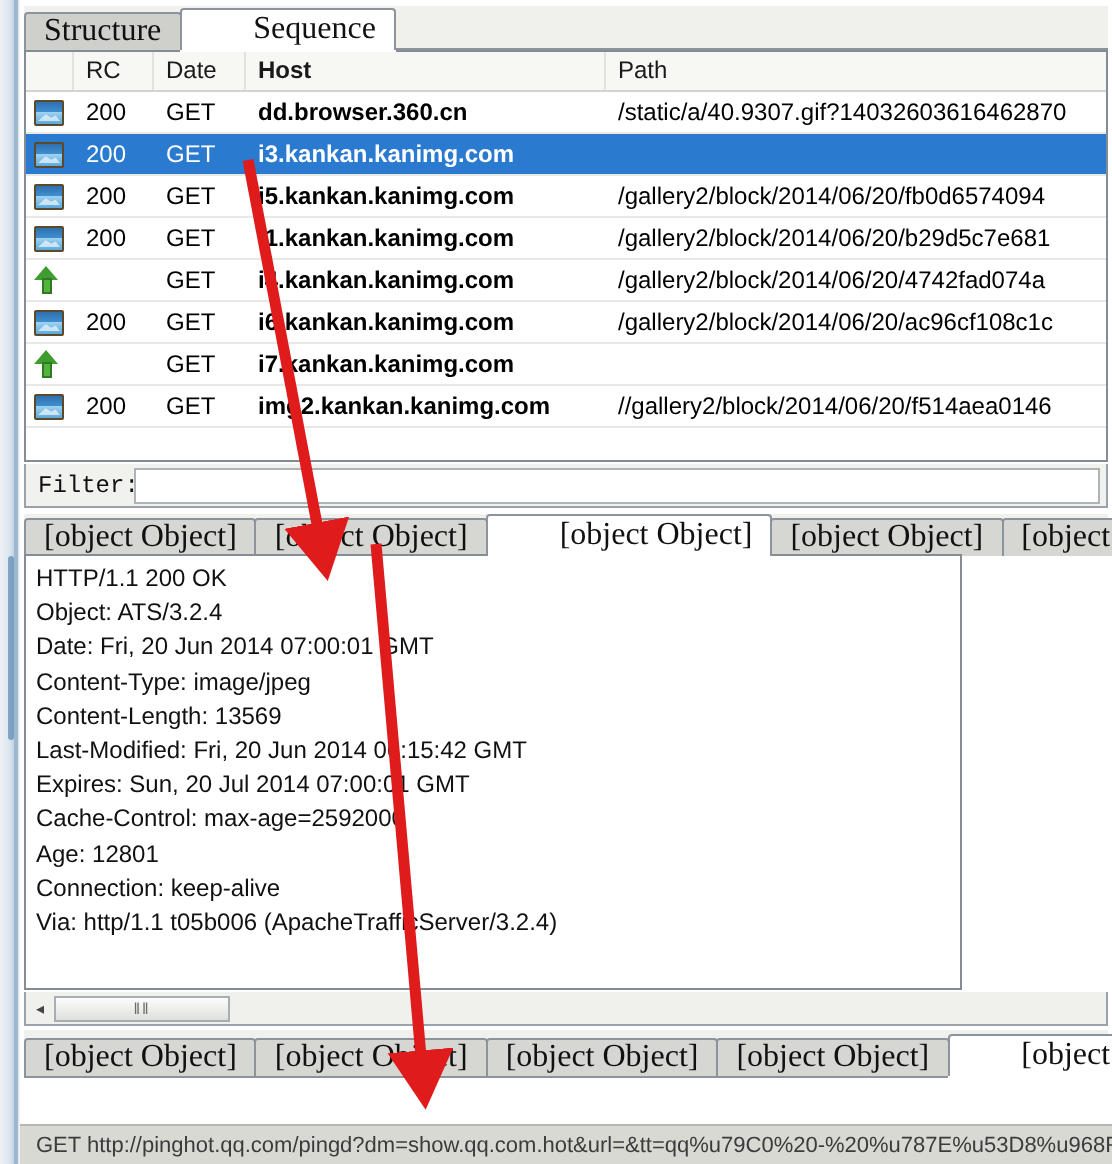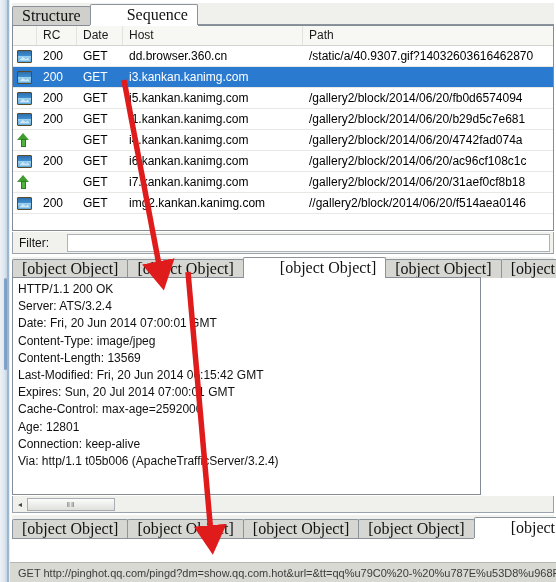--- a/index.html
+++ b/index.html
@@ -84,21 +84,21 @@
     font-size: 12px; line-height: 19px;
     padding-left: 6px;
     color: #1a1a1a;
     border-right: 1px solid #e2e2de;
     box-sizing: border-box;
     overflow: hidden; white-space: nowrap;
   }
   .c-icon  { width: 24px; }
   .c-rc    { width: 40px; }
   .c-mthd  { width: 46px; }
-  .c-host  { width: 180px; }
+  .c-host  { width: 180px; font-weight: bold; }
   .c-path  { flex: 1; border-right: none !important; }
 
   .row {
     display: flex; height: 21px; align-items: center;
     border-bottom: 1px solid #e8e8e5;
     box-sizing: border-box;
     background: #ffffff;
     cursor: default;
   }
   .row.selected { background: #2a7ad0; color: #ffffff; }
@@ -143,21 +143,21 @@
 
   
   #filter-row {
     position: absolute; left: 12px; top: 232px; width: 542px; height: 22px;
     display: flex; align-items: center;
     border: 1px solid #9aa2ab; border-top: none;
     background: #f1f1ee;
     box-sizing: border-box;
   }
   #filter-label {
-    width: 48px; padding-left: 6px; font-size: 12px; color: #111;
+    width: 48px; padding-left: 6px; font-size: 12px; color: #111; font-family: Liberation Mono, monospace;
   }
   #filter-input {
     flex: 1; height: 18px; margin-right: 3px;
     border: 1px solid #aeb3b8; background: #fff;
     font-family: "Liberation Sans", sans-serif; font-size: 12px;
     padding: 0 3px; box-sizing: border-box; outline: none;
   }
 
   
   #detail-tabs {
@@ -305,21 +305,20 @@
           <div class="cell c-host">i6.kankan.kanimg.com</div>
           <div class="cell c-path">/gallery2/block/2014/06/20/ac96cf108c1c</div>
         </div>
         <div class="row">
           <div class="cell c-icon">
             <span class="ico-up"></span>
           </div>
           <div class="cell c-rc"></div>
           <div class="cell c-mthd">GET</div>
           <div class="cell c-host">i7.kankan.kanimg.com</div>
-          <div class="cell c-path">/gallery2/block/2014/06/20/31aef0cf8b18</div>
         </div>
         <div class="row">
           <div class="cell c-icon">
             <span class="ico-img"></span>
           </div>
           <div class="cell c-rc">200</div>
           <div class="cell c-mthd">GET</div>
           <div class="cell c-host">img2.kankan.kanimg.com</div>
           <div class="cell c-path">//gallery2/block/2014/06/20/f514aea0146</div>
         </div>
@@ -339,21 +338,21 @@
         <div class="tab">[object Object]</div>
         <div class="tab">[object Object]</div>
         <div class="tab">[object Object]</div>
         <div class="filler"></div>
       </div>
   </div>
 
   <div id="detail-body">
     <div id="response-lines">
         <div class="hdr-line">HTTP/1.1 200 OK</div>
-        <div class="hdr-line">Server: ATS/3.2.4</div>
+        <div class="hdr-line">Object: ATS/3.2.4</div>
         <div class="hdr-line">Date: Fri, 20 Jun 2014 07:00:01 GMT</div>
         <div class="hdr-line">Content-Type: image/jpeg</div>
         <div class="hdr-line">Content-Length: 13569</div>
         <div class="hdr-line">Last-Modified: Fri, 20 Jun 2014 06:15:42 GMT</div>
         <div class="hdr-line">Expires: Sun, 20 Jul 2014 07:00:01 GMT</div>
         <div class="hdr-line">Cache-Control: max-age=2592000</div>
         <div class="hdr-line">Age: 12801</div>
         <div class="hdr-line">Connection: keep-alive</div>
         <div class="hdr-line">Via: http/1.1 t05b006 (ApacheTrafficServer/3.2.4)</div>
       </div>

